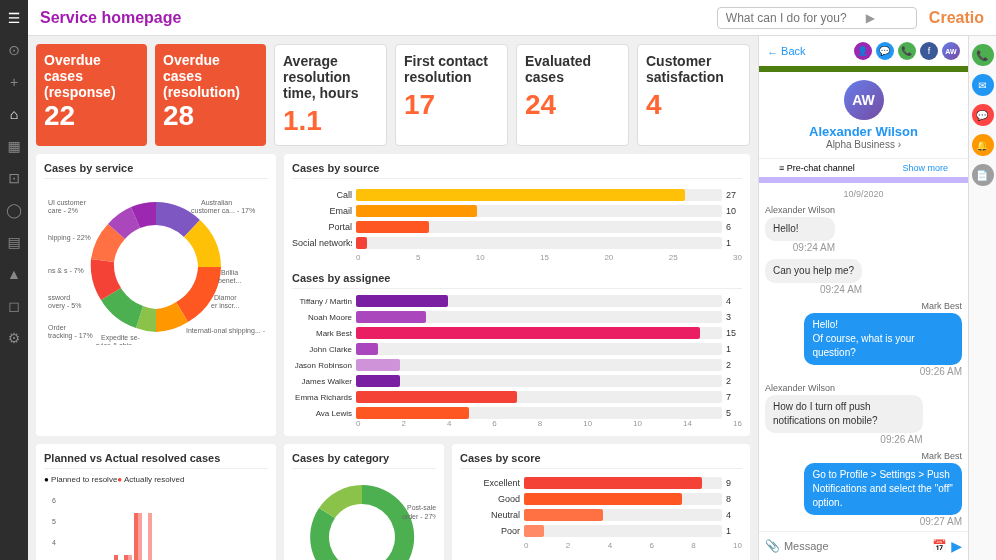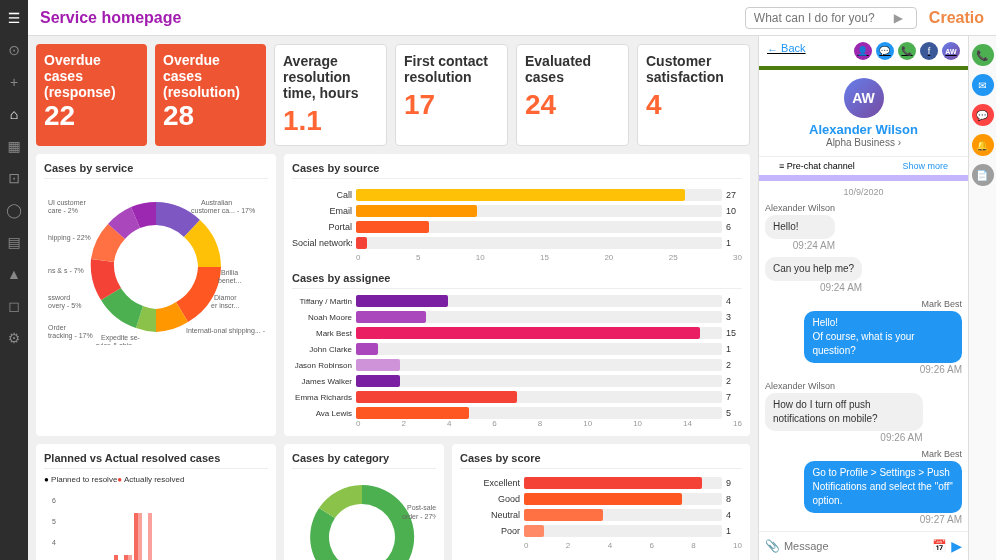--- a/index.html
+++ b/index.html
@@ -9,21 +9,21 @@
     .sidebar { width: 28px; background: #2d2d2d; display: flex; flex-direction: column; align-items: center; padding: 8px 0; gap: 12px; }
     .sidebar-icon { width: 20px; height: 20px; display: flex; align-items: center; justify-content: center; color: #888; font-size: 14px; cursor: pointer; }
     .sidebar-icon.active { color: #fff; }
 
     
     .main { flex: 1; display: flex; flex-direction: column; overflow: hidden; }
 
     
     .header { background: #fff; padding: 6px 12px; display: flex; align-items: center; justify-content: space-between; border-bottom: 1px solid #ddd; height: 36px; }
     .header-title { font-size: 16px; font-weight: bold; color: #a21caf; }
-    .search-box { display: flex; align-items: flex-start; border: 1px solid #ccc; border-radius: 4px; padding: 3px 8px; width: 172px; }
+    .search-box { display: flex; align-items: flex-start; border: 1px solid #ccc; border-radius: 4px; padding: 3px 8px; width: 200px; }
     .search-box input { border: none; outline: none; font-size: 12px; width: 150px; }
 
     
     .content { display: flex; flex: 1; overflow: hidden; }
 
     
     .dashboard { flex: 1; background: #f0f0f0; overflow-y: auto; padding: 8px; }
 
     
     .kpi-row { display: flex; gap: 8px; margin-bottom: 8px; }
@@ -38,21 +38,21 @@
     
     .hbar { display: flex; flex-direction: column; gap: 4px; }
     .hbar-row { display: flex; align-items: center; gap: 4px; }
     .hbar-label { font-size: 9px; color: #333; width: 60px; text-align: right; white-space: nowrap; overflow: hidden; }
     .hbar-bar-wrap { flex: 1; height: 12px; background: #eee; border-radius: 2px; }
     .hbar-bar { height: 100%; border-radius: 2px; }
     .hbar-val { font-size: 9px; color: #333; width: 16px; }
 
     
     .right-panel { width: 210px; background: #fff; border-left: 1px solid #ddd; display: flex; flex-direction: column; overflow: hidden; }
-    .right-panel-header { padding: 6px 8px; border-bottom: 4px solid #4d7c0f; display: flex; justify-content: space-between; text-decoration: underline; }
+    .right-panel-header { padding: 6px 8px; border-bottom: 6px solid #4d7c0f; display: flex; align-items: center; justify-content: space-between; }
     .panel-icons { display: flex; gap: 4px; }
     .panel-icon { width: 18px; height: 18px; border-radius: 50%; display: flex; align-items: center; justify-content: center; font-size: 9px; color: white; }
 
     .user-info { text-align: center; padding: 8px; border-bottom: 1px solid #eee; }
     .user-avatar { width: 40px; height: 40px; border-radius: 50%; background: linear-gradient(135deg, #667eea, #764ba2); margin: 0 auto 4px; display: flex; align-items: center; justify-content: center; color: white; font-size: 14px; font-weight: bold; }
     .user-name { font-size: 13px; font-weight: bold; color: #2196F3; }
     .user-company { font-size: 10px; color: #666; }
 
     .chat-area { flex: 1; overflow-y: auto; padding: 6px; display: flex; flex-direction: column; gap: 6px; }
     .chat-date { text-align: center; font-size: 9px; color: #999; }

